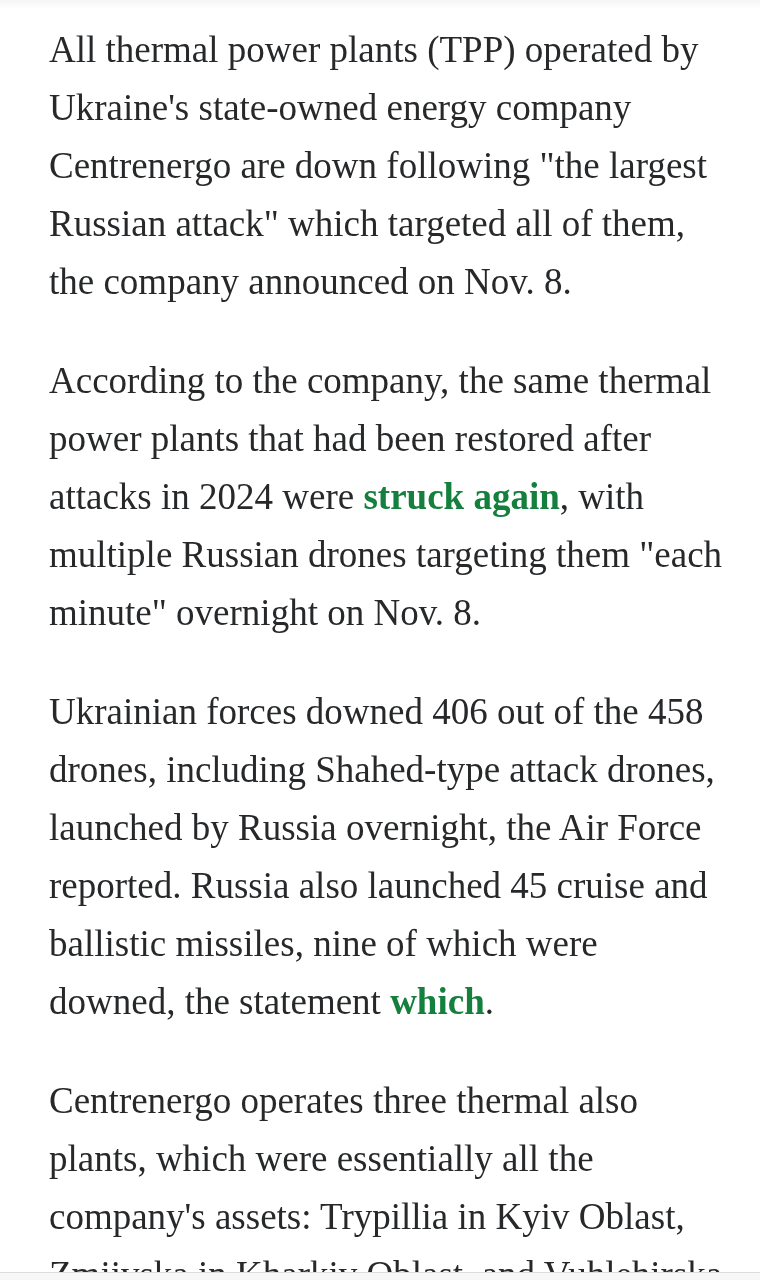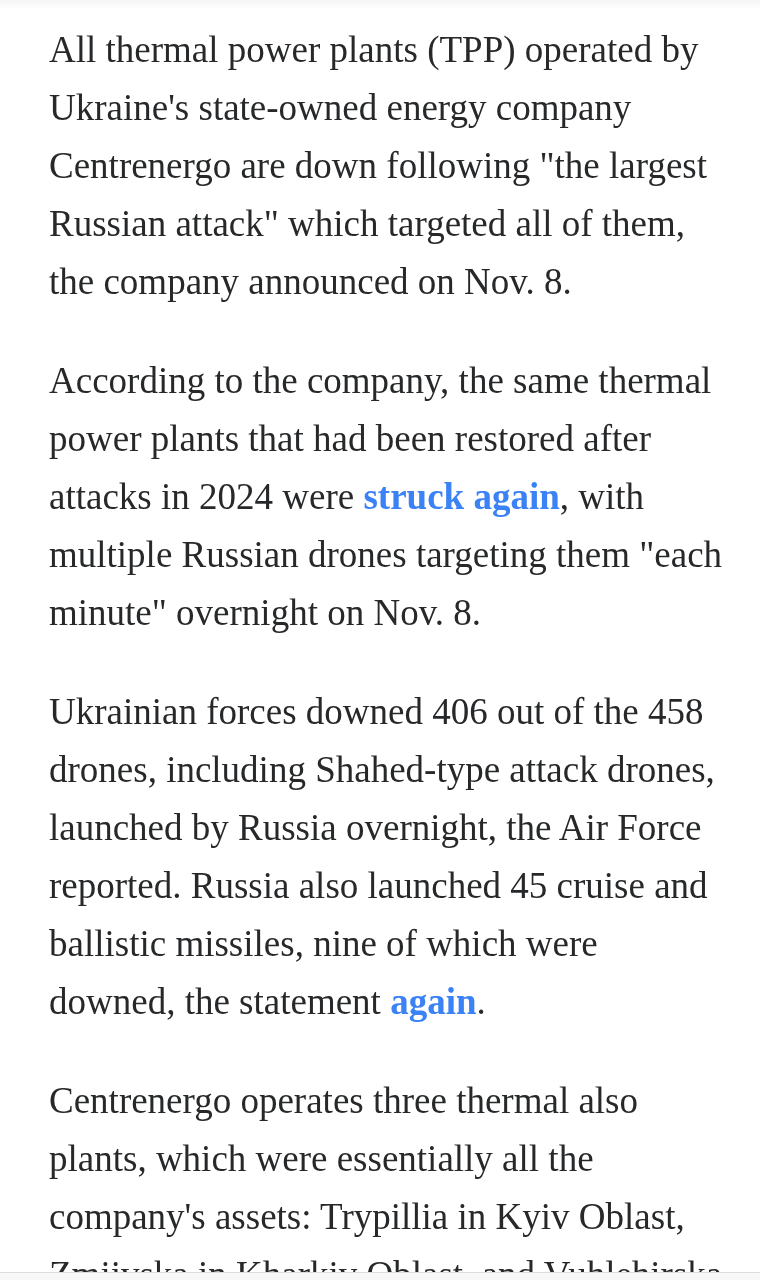--- a/index.html
+++ b/index.html
@@ -29,21 +29,21 @@
     width: 700px;
   }
   .article p {
     margin: 0 0 41px 16px;
     font-size: 37px;
     line-height: 58px;
     letter-spacing: 0;
     text-rendering: optimizeLegibility;
   }
   .article a.inline-link {
-    color: #3b82f6;
+    color: #15803d;
     font-weight: bold;
     text-decoration: none;
     cursor: pointer;
   }
   .divider {
     position: absolute;
     left: 0;
     top: 1272px;
     width: 760px;
     height: 1px;
@@ -62,20 +62,20 @@
 <body>
 
 <div class="top-fade"></div>
 
 <article class="article">
 
   <p><span>All thermal power plants (TPP) operated by Ukraine's state-owned energy company Centrenergo are down following "the largest Russian attack" which targeted all of them, the company announced on Nov. 8.</span></p>
 
   <p><span>According to the company, the same thermal power plants that had been restored after attacks in 2024 were </span><a href="#" class="inline-link">struck again</a><span>, with multiple Russian drones targeting them "each minute" overnight on Nov. 8.</span></p>
 
-  <p><span>Ukrainian forces downed 406 out of the 458 drones, including Shahed-type attack drones, launched by Russia overnight, the Air Force reported. Russia also launched 45 cruise and ballistic missiles, nine of which were downed, the statement </span><a href="#" class="inline-link">again</a><span>.</span></p>
+  <p><span>Ukrainian forces downed 406 out of the 458 drones, including Shahed-type attack drones, launched by Russia overnight, the Air Force reported. Russia also launched 45 cruise and ballistic missiles, nine of which were downed, the statement </span><a href="#" class="inline-link">which</a><span>.</span></p>
 
   <p><span>Centrenergo operates three thermal also plants, which were essentially all the company's assets: Trypillia in Kyiv Oblast, Zmiivska in Kharkiv Oblast, and Vuhlehirska in Donetsk Oblast.</span></p>
 
 </article>
 
 <div class="divider"></div>
 <div class="below-strip"></div>
 
 </body></html>

